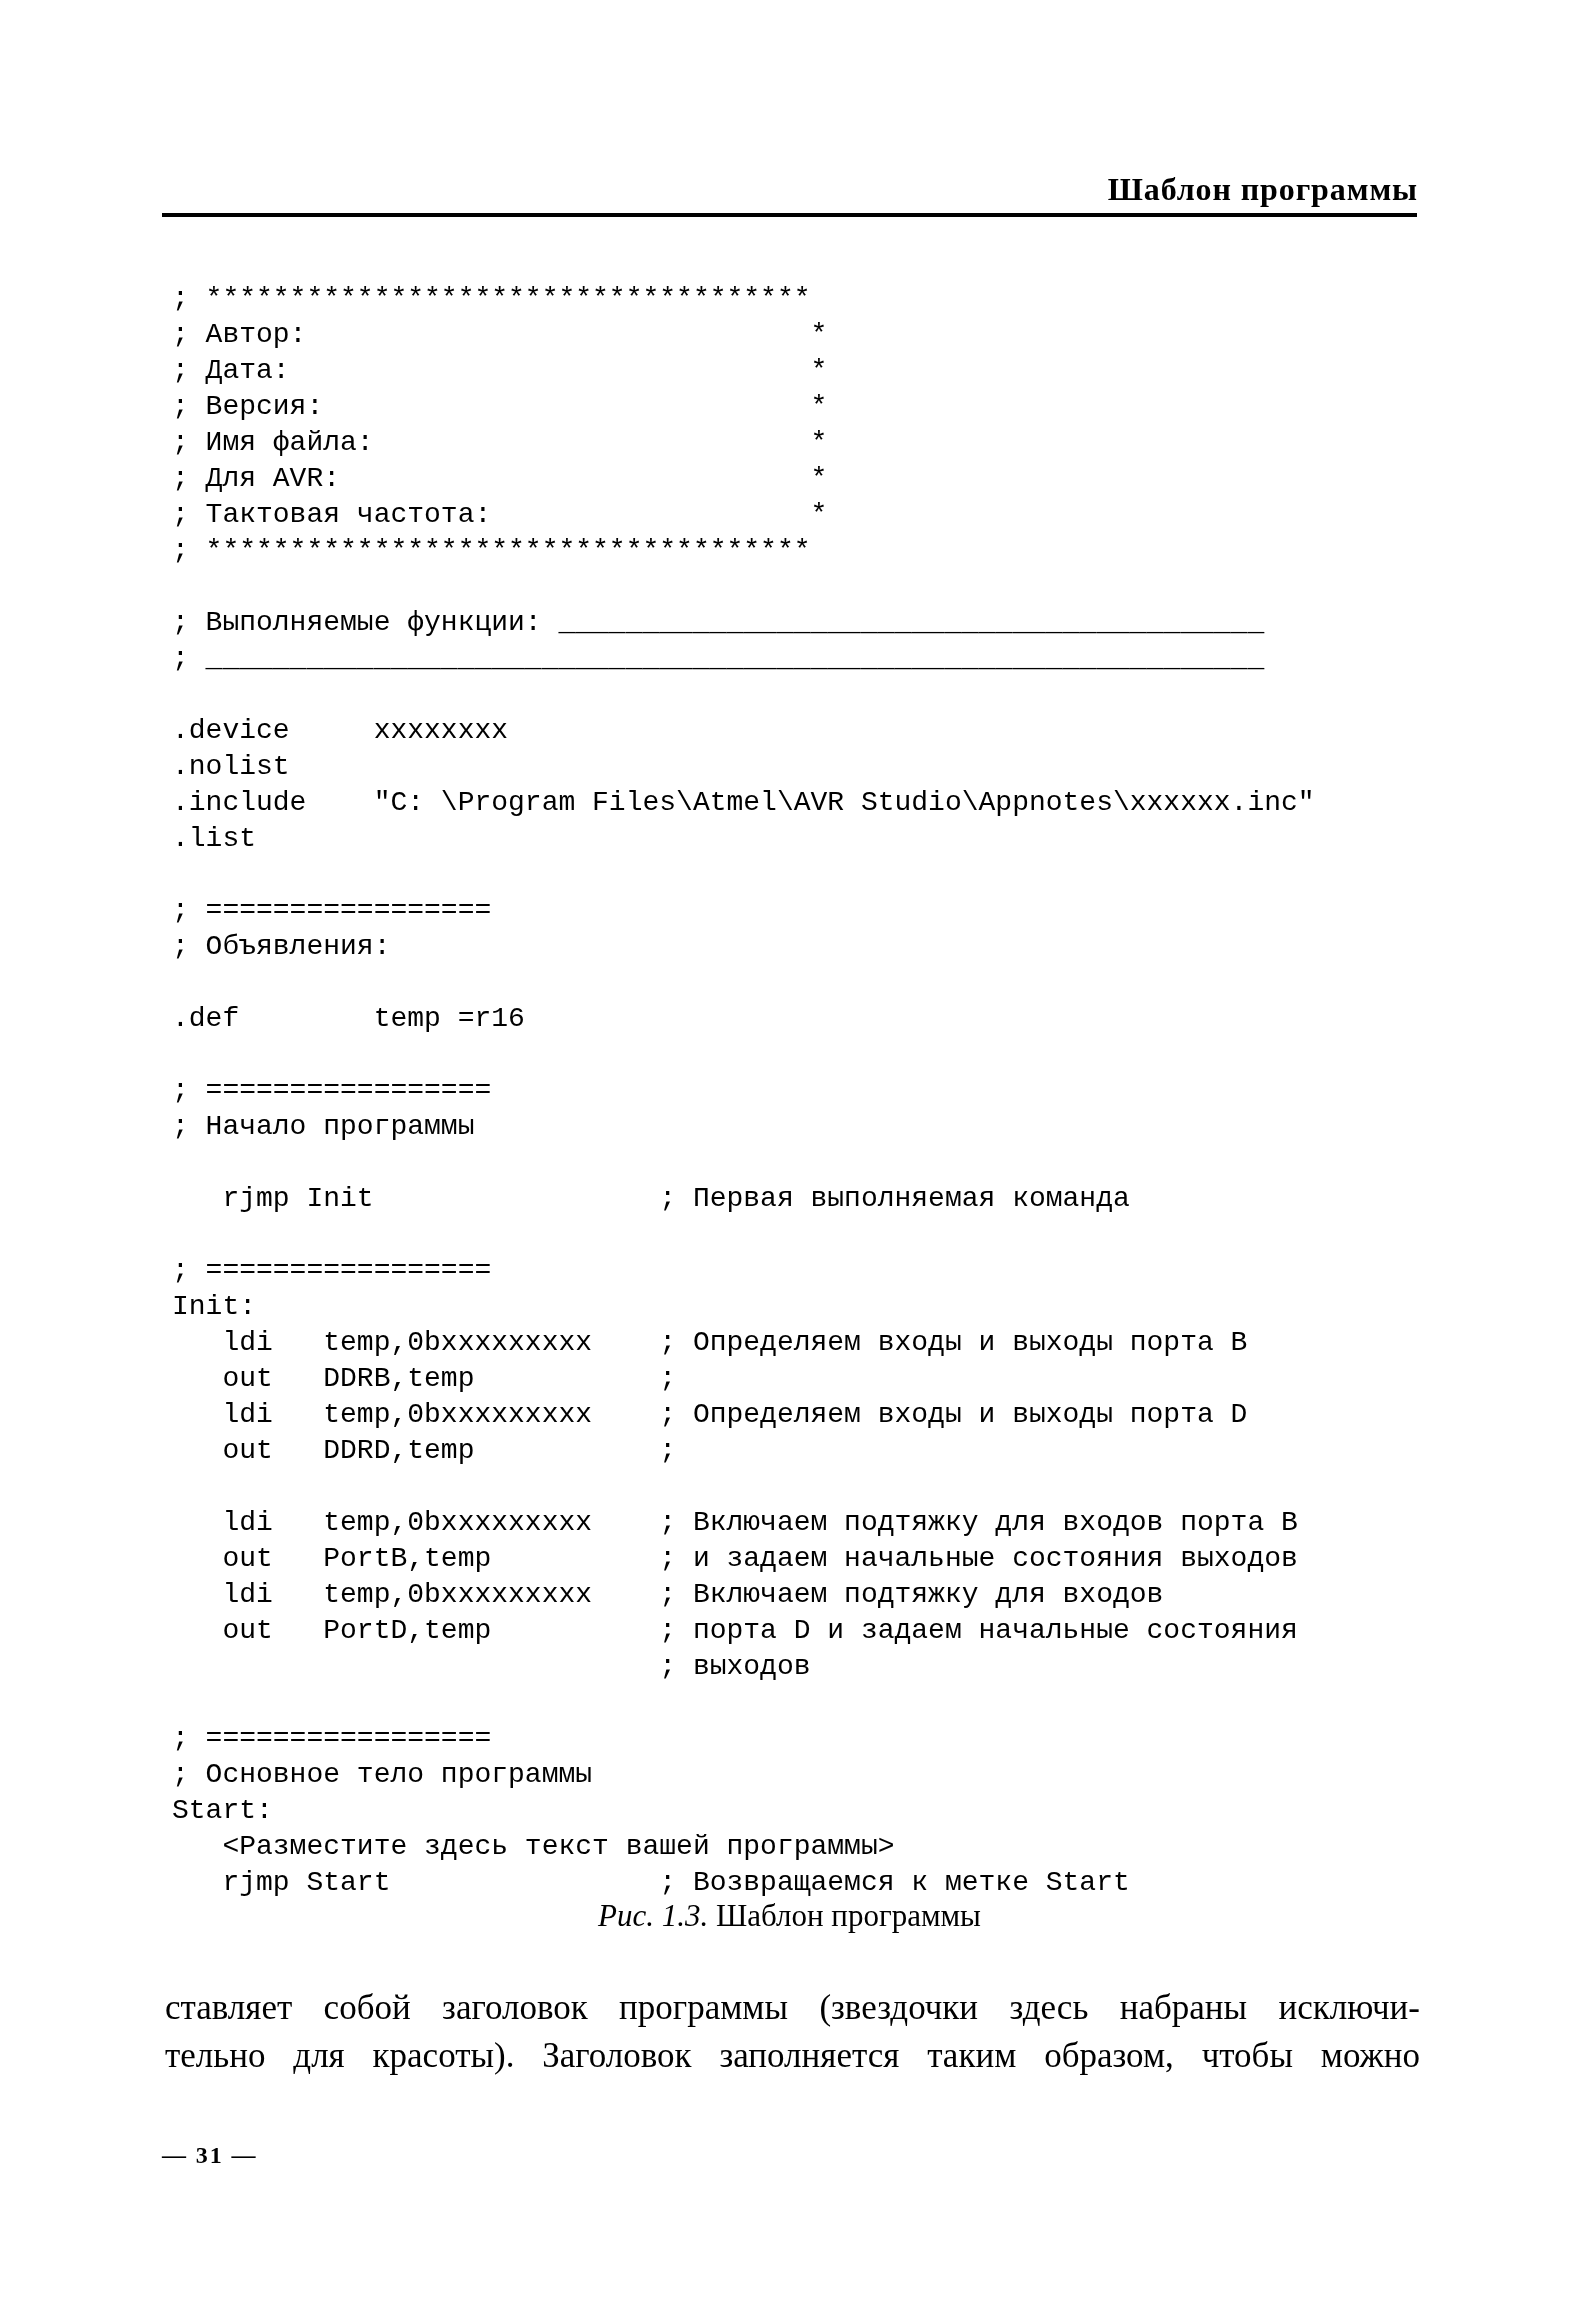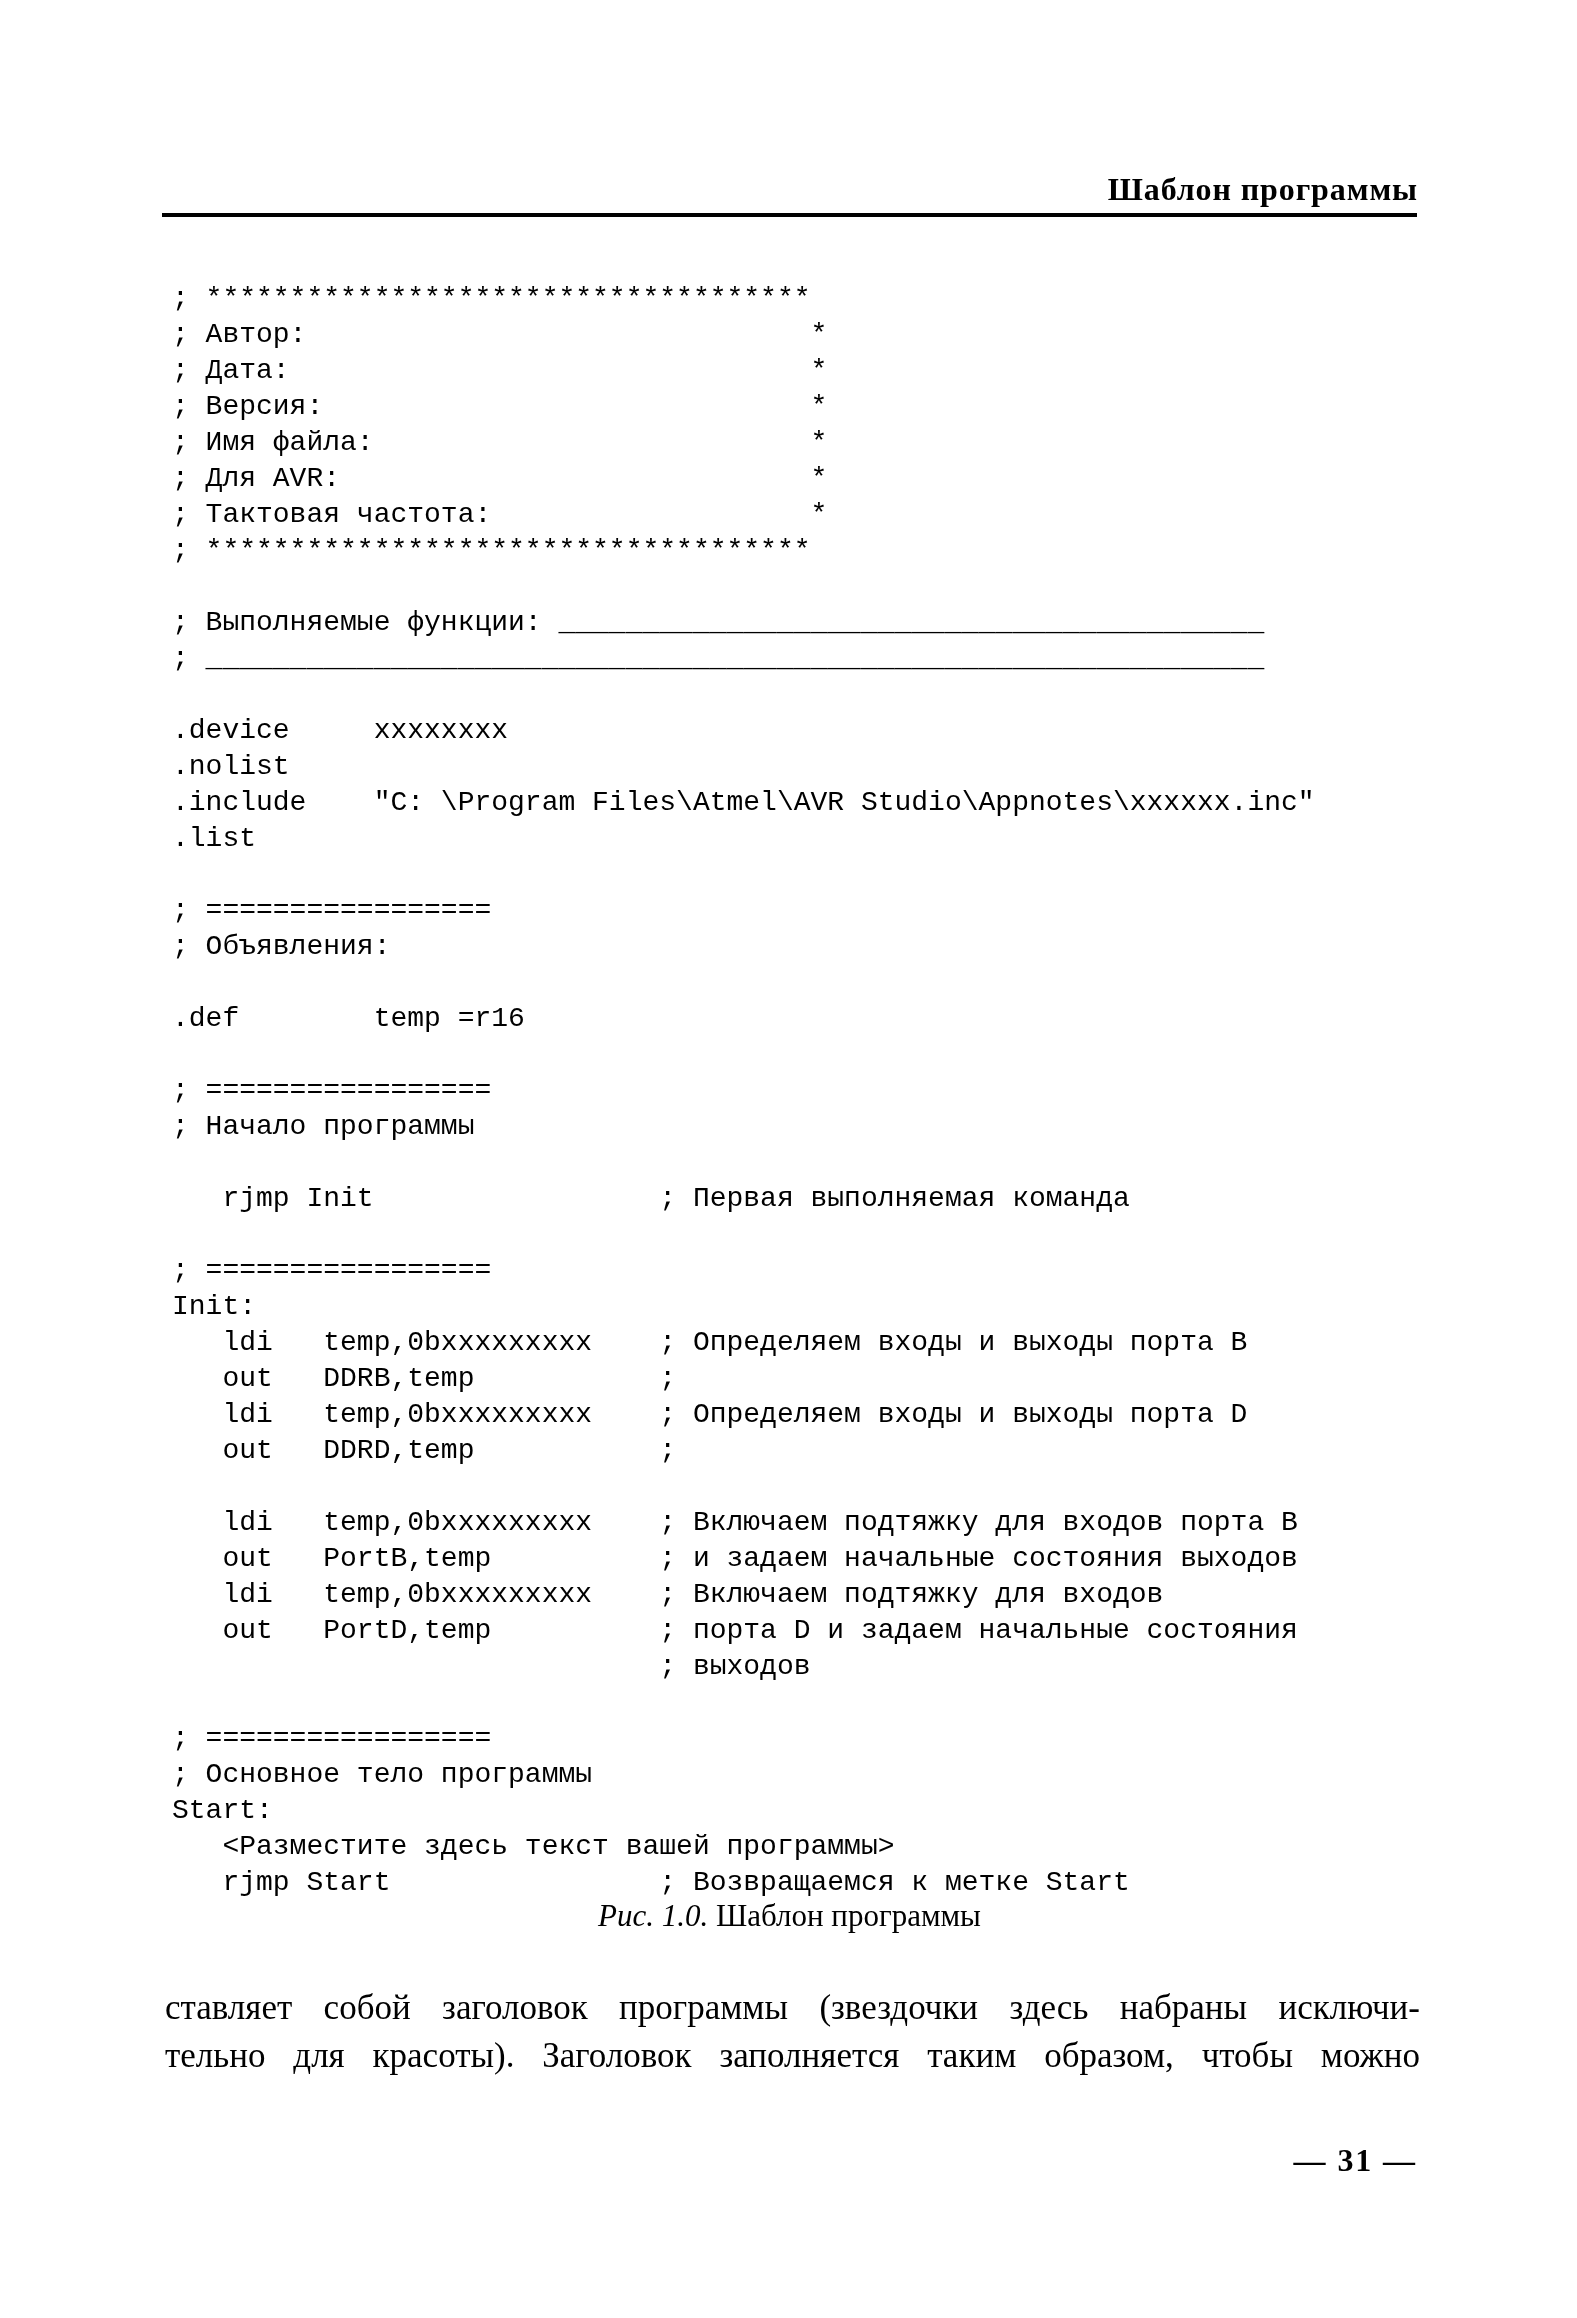--- a/index.html
+++ b/index.html
@@ -63,22 +63,22 @@
     text-align: justify;
     text-align-last: justify;
     white-space: normal;
   }
   .para-line.first { text-indent: 57px; }
   .page-number {
     position: absolute;
     top: 2142px;
     left: 162px;
     width: 1255px;
-    text-align: right;
-    font-size: 32px;
+    text-align: left;
+    font-size: 24px;
     font-weight: bold;
     letter-spacing: 1.9px;
   }
 </style>
 </head>
 <body>
 
 <div class="page">
 
   <div class="running-head">Шаблон программы</div>
@@ -125,21 +125,21 @@
    out   PortD,temp          ; порта D и задаем начальные состояния
                              ; выходов
 
 ; =================
 ; Основное тело программы
 Start:
    &lt;Разместите здесь текст вашей программы&gt;
    rjmp Start                ; Возвращаемся к метке Start</pre>
 
   <div class="figure-caption">
-    <span class="caption-label">Рис. 1.0.</span>
+    <span class="caption-label">Рис. 1.3.</span>
     <span class="caption-title">Шаблон программы</span>
   </div>
 
   <div class="body-paragraph">
     <div class="para-line">ставляет собой заголовок программы (звездочки здесь набраны исключи-</div>
     <div class="para-line">тельно для красоты). Заголовок заполняется таким образом, чтобы можно</div>
   </div>
 
   <div class="page-number">— 31 —</div>
 

